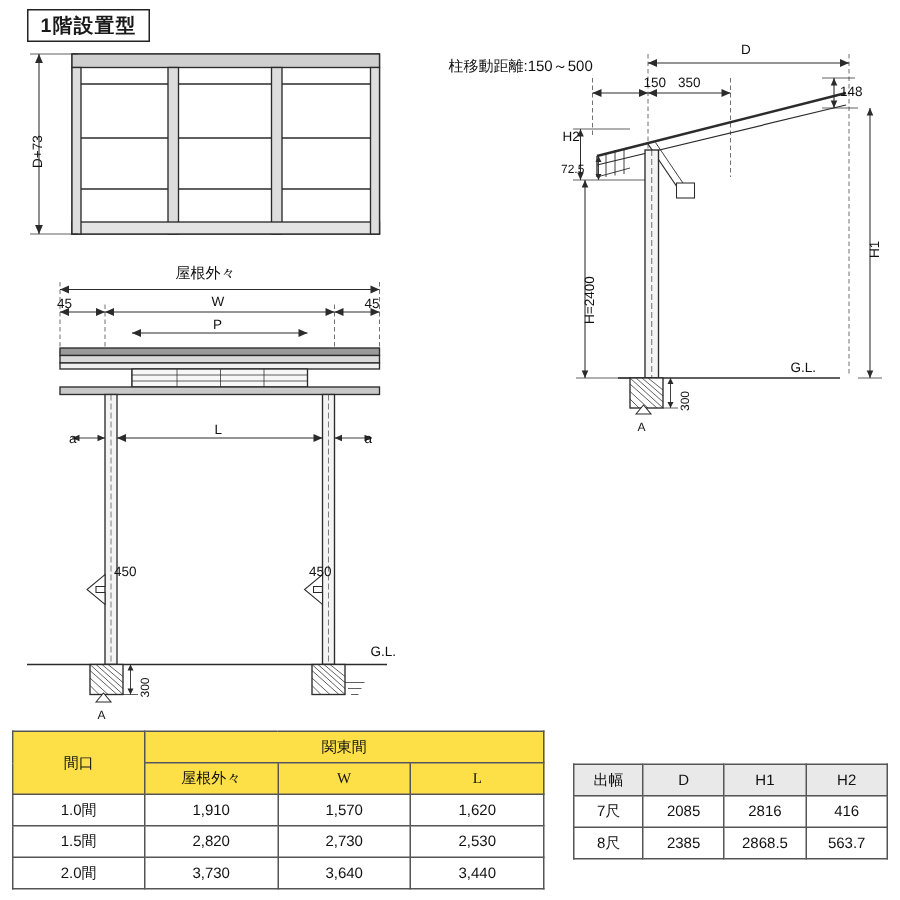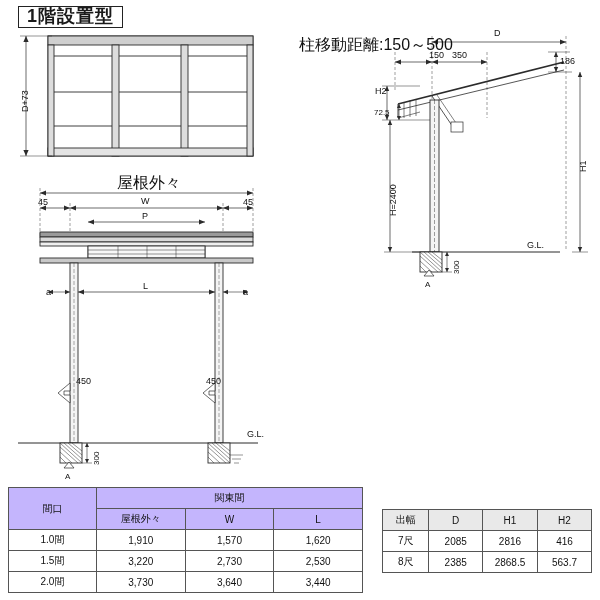--- a/index.html
+++ b/index.html
@@ -27,21 +27,21 @@
     height: 600px;
   }
   
   .title-badge {
     position: absolute;
     left: 18px;
     top: 6px;
     border: 1px solid #222;
     background: #fff;
     padding: 2px 8px 3px 8px;
-    font-size: 18px;
+    font-size: 13px;
     font-weight: bold;
     letter-spacing: 1px;
     line-height: 15px;
   }
   
   table {
     border-collapse: collapse;
     font-size: 10px;
     background: #fff;
   }
@@ -52,21 +52,21 @@
     font-weight: normal;
     color: #111;
   }
   .tbl-left {
     position: absolute;
     left: 8px;
     top: 487px;
     width: 355px;
   }
   .tbl-left td, .tbl-left th { height: 16px; }
-  .tbl-left .hdr { background: #c4b5fd; }
+  .tbl-left .hdr { background: #fde047; font-family: Liberation Serif, serif; }
   .tbl-left .c0 { width: 88px; }
   .tbl-left .c1 { width: 88px; }
   .tbl-left .c2 { width: 88px; }
   .tbl-left .c3 { width: 88px; }
   .tbl-right {
     position: absolute;
     left: 382px;
     top: 509px;
     width: 210px;
   }
@@ -82,21 +82,21 @@
     font-size: 9px;
     color: #111;
     white-space: nowrap;
     line-height: 10px;
   }
   .lbl.vert {
     transform-origin: 0 0;
     transform: rotate(-90deg);
   }
   .lbl.small { font-size: 8px; }
-  .lbl.jp { font-size: 16px; }
+  .lbl.jp { font-size: 10px; }
 </style>
 </head>
 <body>
 
 <div class="root">
 
   <svg class="drawing" viewBox="0 0 600 600">
     <g stroke="#2b2b2b" fill="none" stroke-width="0.9">
 
       <rect x="48" y="36" width="205" height="120" fill="#ffffff"></rect>
@@ -286,21 +286,21 @@
     </g>
   </svg>
 
   <div class="title-badge">1階設置型</div>
 
   <div class="lbl vert" style="left:20px; top:112px;">D+73</div>
 
   <div class="lbl" style="left:494px; top:28px;">D</div>
   <div class="lbl" style="left:429px; top:50px;">150</div>
   <div class="lbl" style="left:452px; top:50px;">350</div>
-  <div class="lbl" style="left:560px; top:56px;">186</div>
+  <div class="lbl" style="left:560px; top:56px;">148</div>
   <div class="lbl jp" style="left:299px; top:40px;">柱移動距離:150～500</div>
   <div class="lbl" style="left:375px; top:86px;">H2</div>
   <div class="lbl small" style="left:374px; top:108px;">72.5</div>
   <div class="lbl vert" style="left:388px; top:216px;">H=2400</div>
   <div class="lbl vert" style="left:578px; top:172px;">H1</div>
   <div class="lbl" style="left:527px; top:240px;">G.L.</div>
   <div class="lbl vert small" style="left:452px; top:274px;">300</div>
   <div class="lbl small" style="left:425px; top:280px;">A</div>
 
   <div class="lbl jp" style="left:117px; top:178px;">屋根外々</div>
@@ -329,21 +329,21 @@
         <td class="hdr c3">L</td>
       </tr>
       <tr>
         <td>1.0間</td>
         <td>1,910</td>
         <td>1,570</td>
         <td>1,620</td>
       </tr>
       <tr>
         <td>1.5間</td>
-        <td>3,220</td>
+        <td>2,820</td>
         <td>2,730</td>
         <td>2,530</td>
       </tr>
       <tr>
         <td>2.0間</td>
         <td>3,730</td>
         <td>3,640</td>
         <td>3,440</td>
       </tr>
     </tbody>

